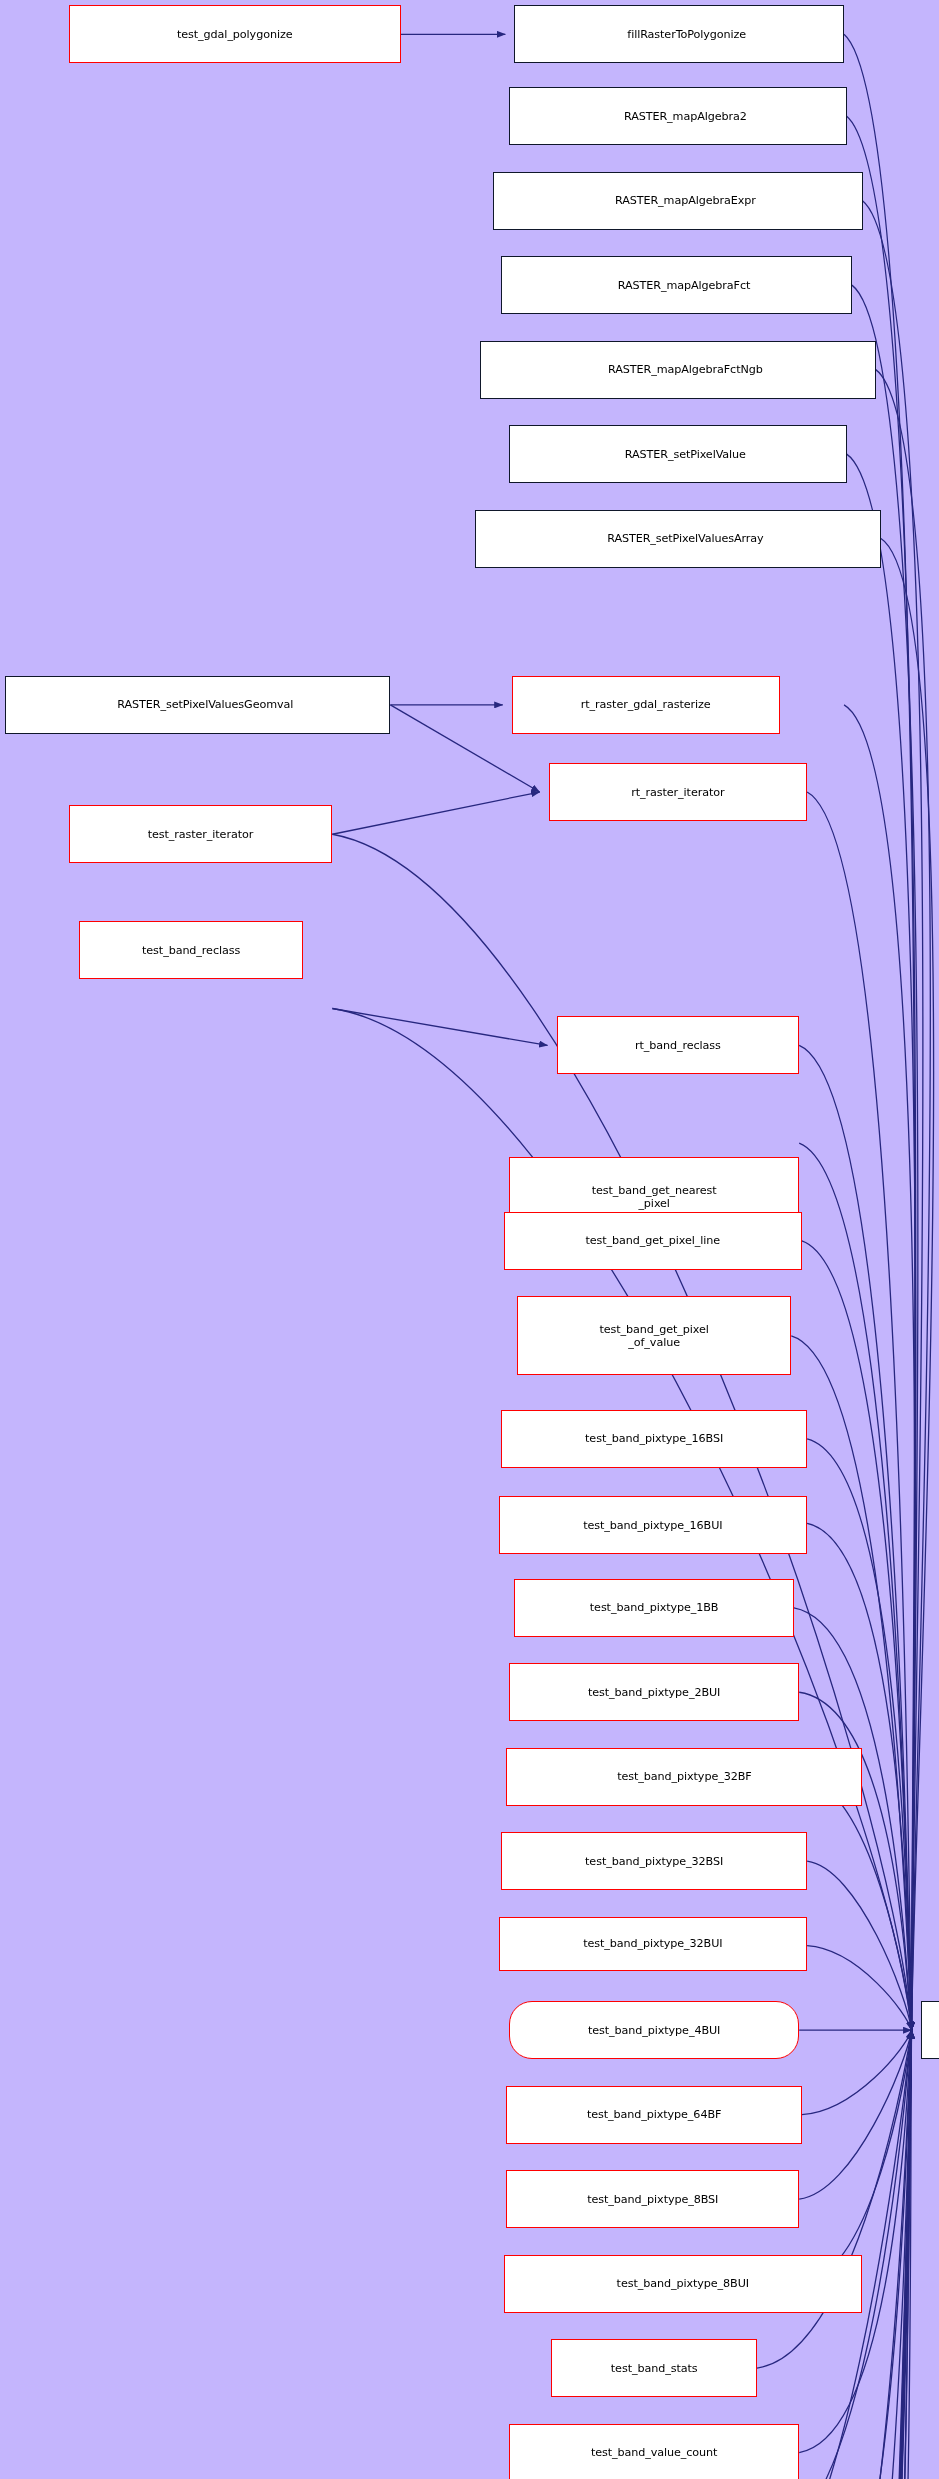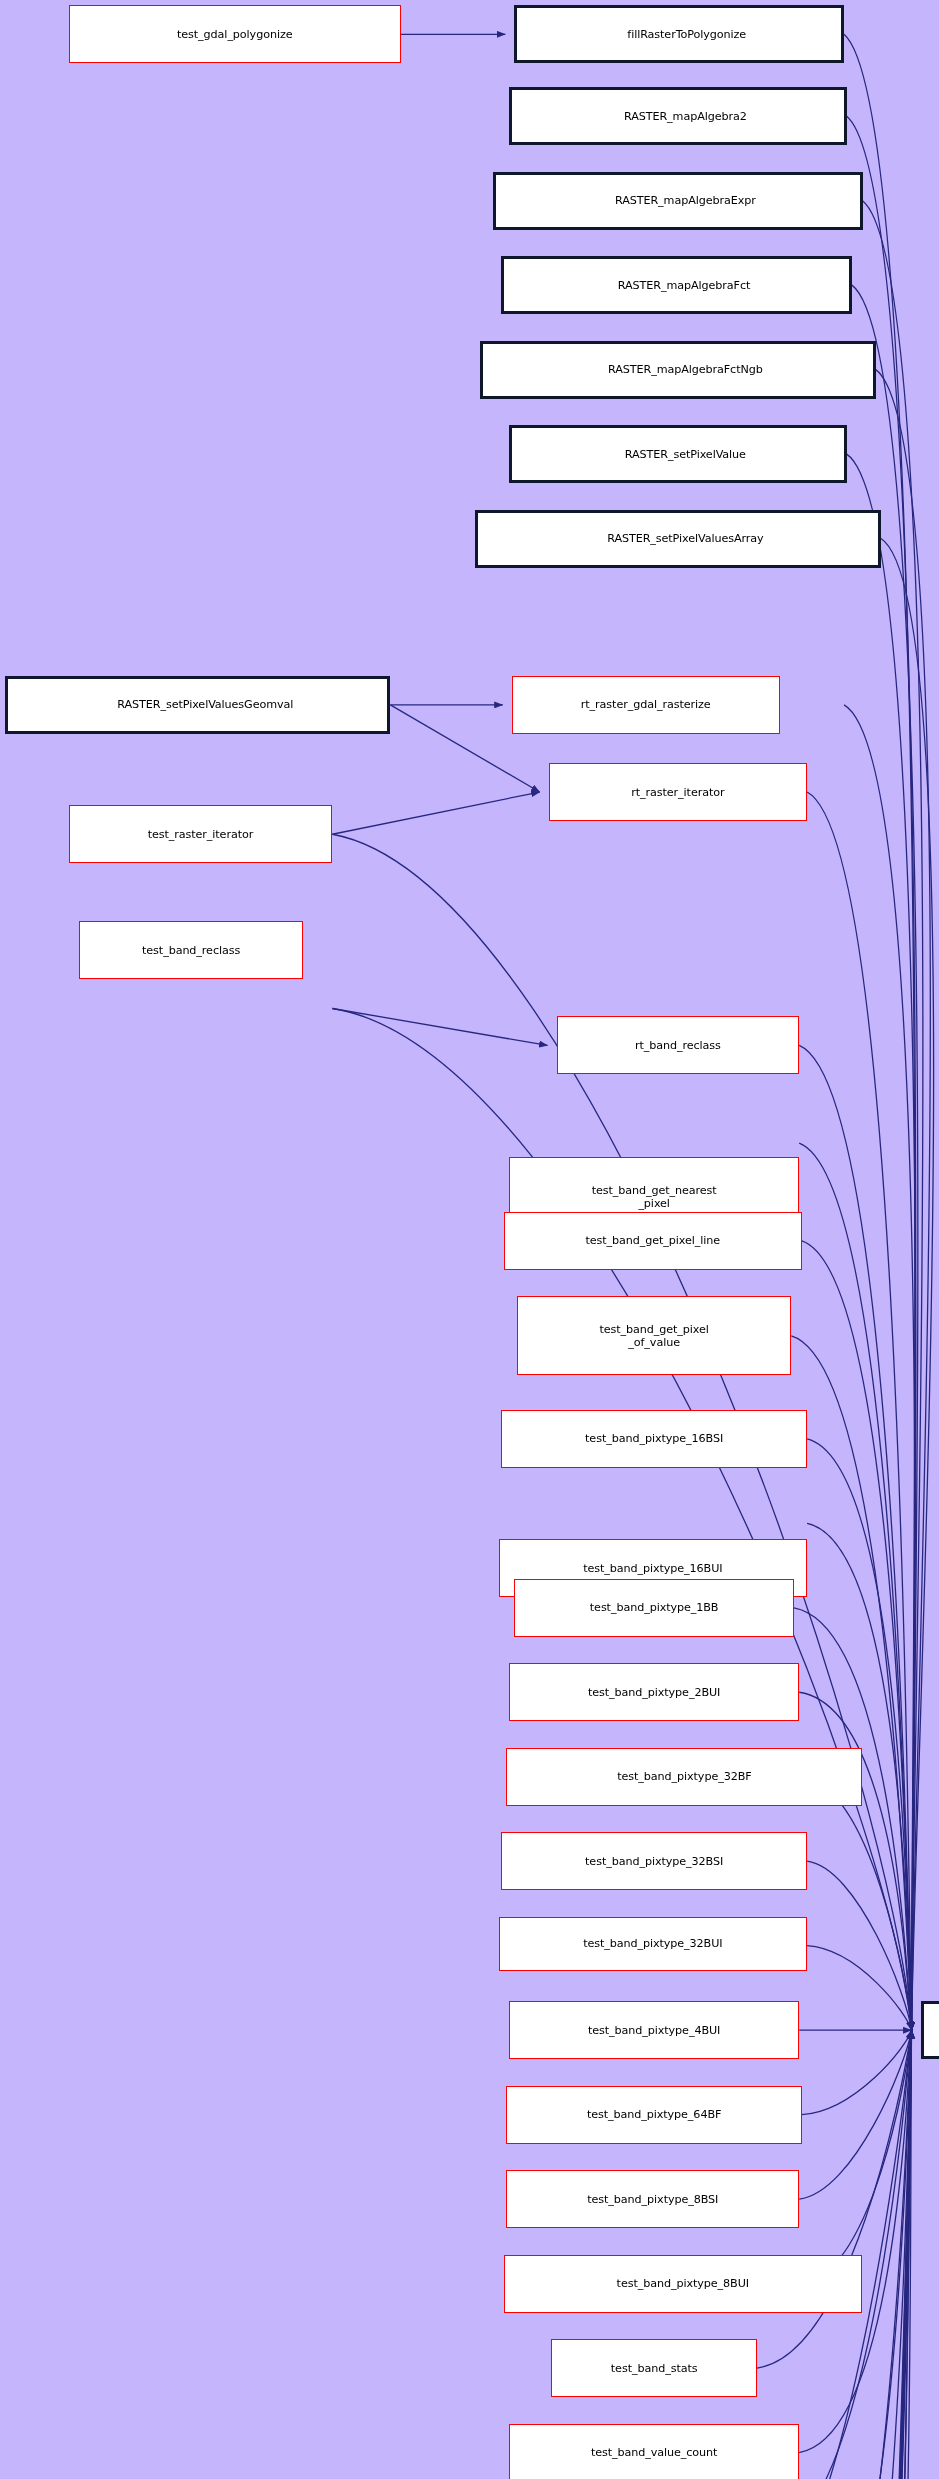--- a/index.html
+++ b/index.html
@@ -33,21 +33,21 @@
     font-size: 11.2px;
     line-height: 13px;
     color: #000000;
     background: #ffffff;
     border: 1px solid #ff0000;
     white-space: pre-line;
     letter-spacing: -0.1px;
     z-index: 5;
   }
   .node.black {
-    border: 3px solid #0f172a;
+    border: 1px solid #0f172a;
     padding-left: 15px;
   }
   .node span {
     display: block;
     width: 100%;
   }
 </style>
 </head>
 <body>
 
@@ -127,27 +127,27 @@
       <div class="node" style="left: 548.629px; top: 762.972px; width: 258.489px; height: 58.0809px;"><span>rt_raster_iterator</span></div>
       <div class="node" style="left: 68.5787px; top: 805.213px; width: 263.764px; height: 58.0809px;"><span>test_raster_iterator</span></div>
       <div class="node" style="left: 79.1292px; top: 921px; width: 224px; height: 58.0809px;"><span>test_band_reclass</span></div>
       <div class="node" style="left: 556.542px; top: 1016.42px; width: 242.663px; height: 58.0809px;"><span>rt_band_reclass</span></div>
       <div class="node" style="left: 509.065px; top: 1157px; width: 290.14px; height: 79.2013px;"><span>test_band_get_nearest
 _pixel</span></div>
       <div class="node" style="left: 503.789px; top: 1211.78px; width: 298.053px; height: 58.0809px;"><span>test_band_get_pixel_line</span></div>
       <div class="node" style="left: 516.978px; top: 1296.26px; width: 274.315px; height: 79.2013px;"><span>test_band_get_pixel
 _of_value</span></div>
       <div class="node" style="left: 501.152px; top: 1409.78px; width: 305.966px; height: 58.0809px;"><span>test_band_pixtype_16BSI</span></div>
-      <div class="node" style="left: 498.514px; top: 1539px; width: 308.604px; height: 58.0809px;"><span>test_band_pixtype_16BUI</span></div>
+      <div class="node" style="left: 498.514px; top: 1496px; width: 308.604px; height: 58.0809px;"><span>test_band_pixtype_16BUI</span></div>
       <div class="node" style="left: 514.34px; top: 1578.75px; width: 279.59px; height: 58.0809px;"><span>test_band_pixtype_1BB</span></div>
       <div class="node" style="left: 509.065px; top: 1663.23px; width: 290.14px; height: 58.0809px;"><span>test_band_pixtype_2BUI</span></div>
       <div class="node" style="left: 506.427px; top: 1747.71px; width: 356px; height: 58.0809px;"><span>test_band_pixtype_32BF</span></div>
       <div class="node" style="left: 501.152px; top: 1832.19px; width: 305.966px; height: 58.0809px; justify-content: center;"><span>test_band_pixtype_32BSI</span></div>
       <div class="node" style="left: 498.514px; top: 1916.67px; width: 308.604px; height: 54px;"><span>test_band_pixtype_32BUI</span></div>
-      <div class="node" style="left: 509.065px; top: 2001.15px; width: 290.14px; height: 58.0809px;"><span>test_band_pixtype_4BUI</span></div>
+      <div class="node" style="left: 509.065px; top: 2001.15px; width: 290.14px; height: 58.0809px; border-radius: 23px;"><span>test_band_pixtype_4BUI</span></div>
       <div class="node" style="left: 506.427px; top: 2085.63px; width: 295.416px; height: 58.0809px;"><span>test_band_pixtype_64BF</span></div>
       <div class="node" style="left: 506.427px; top: 2170.12px; width: 292.778px; height: 58.0809px;"><span>test_band_pixtype_8BSI</span></div>
       <div class="node" style="left: 503.789px; top: 2254.6px; width: 358px; height: 58.0809px;"><span>test_band_pixtype_8BUI</span></div>
       <div class="node" style="left: 551.267px; top: 2339.08px; width: 205.736px; height: 58.0809px;"><span>test_band_stats</span></div>
       <div class="node" style="left: 509.065px; top: 2423.56px; width: 290.14px; height: 58.0809px;"><span>test_band_value_count</span></div>
       <div class="node black" style="left: 920.537px; top: 2001.15px; width: 292.778px; height: 58.0809px;"><span>rt_band_set_pixel</span></div>
     </div>
 </div>
 
 </body></html>

